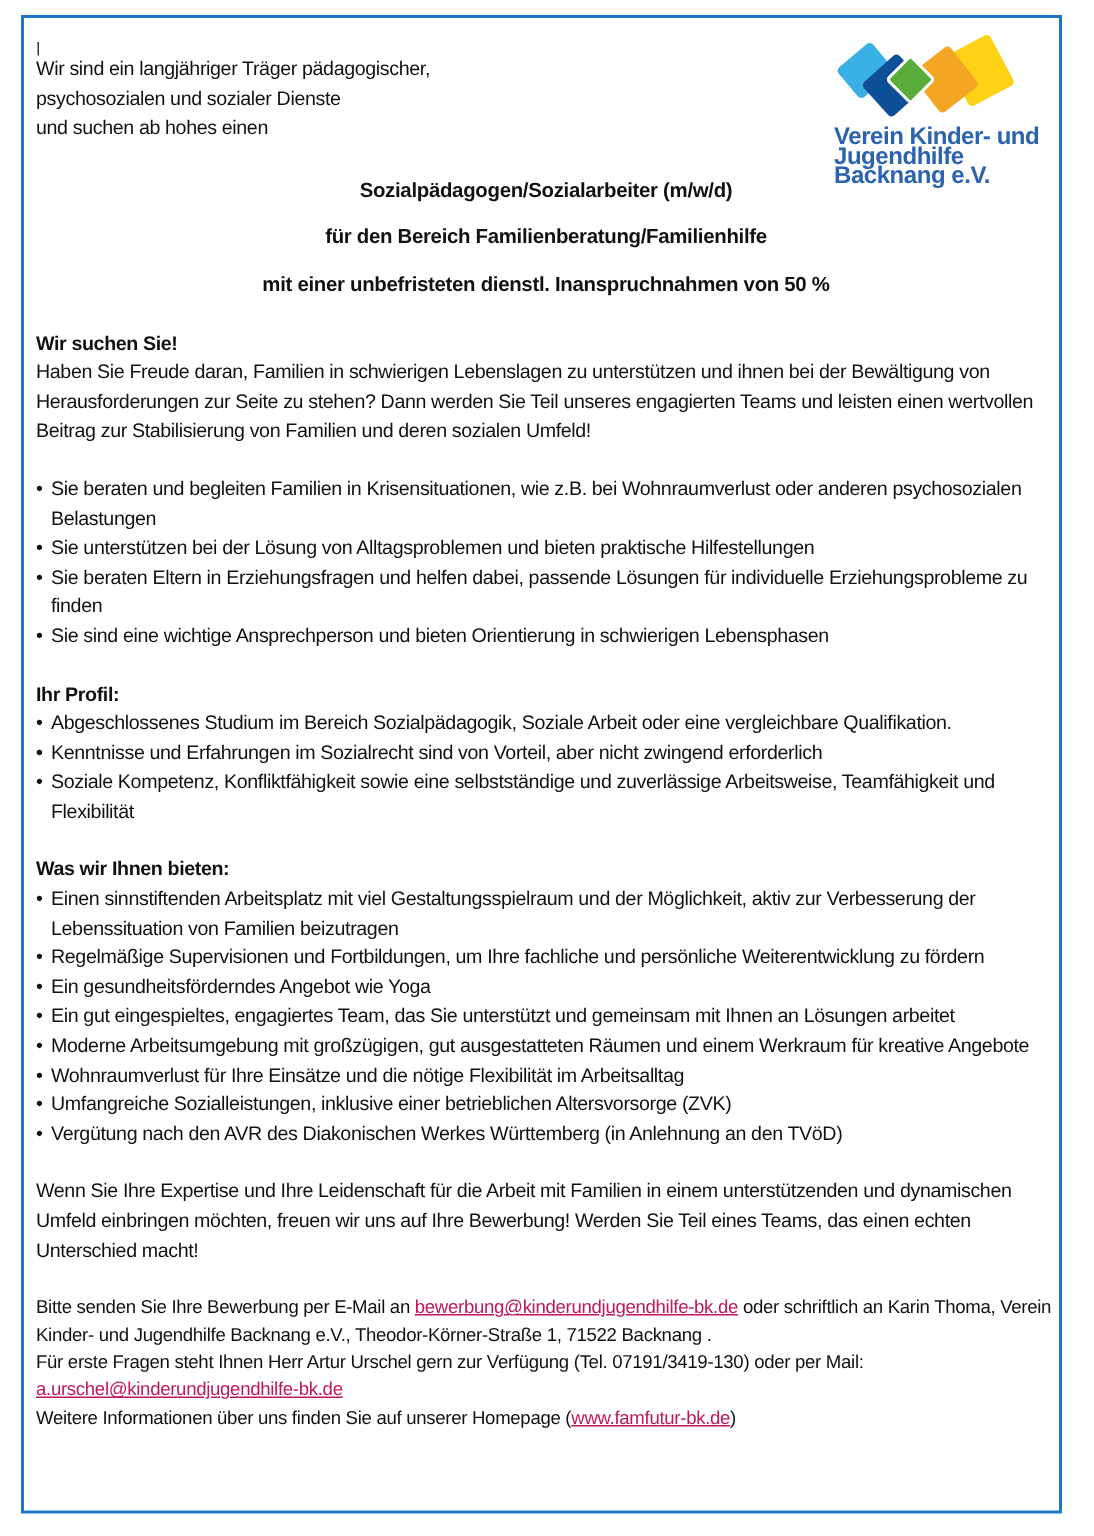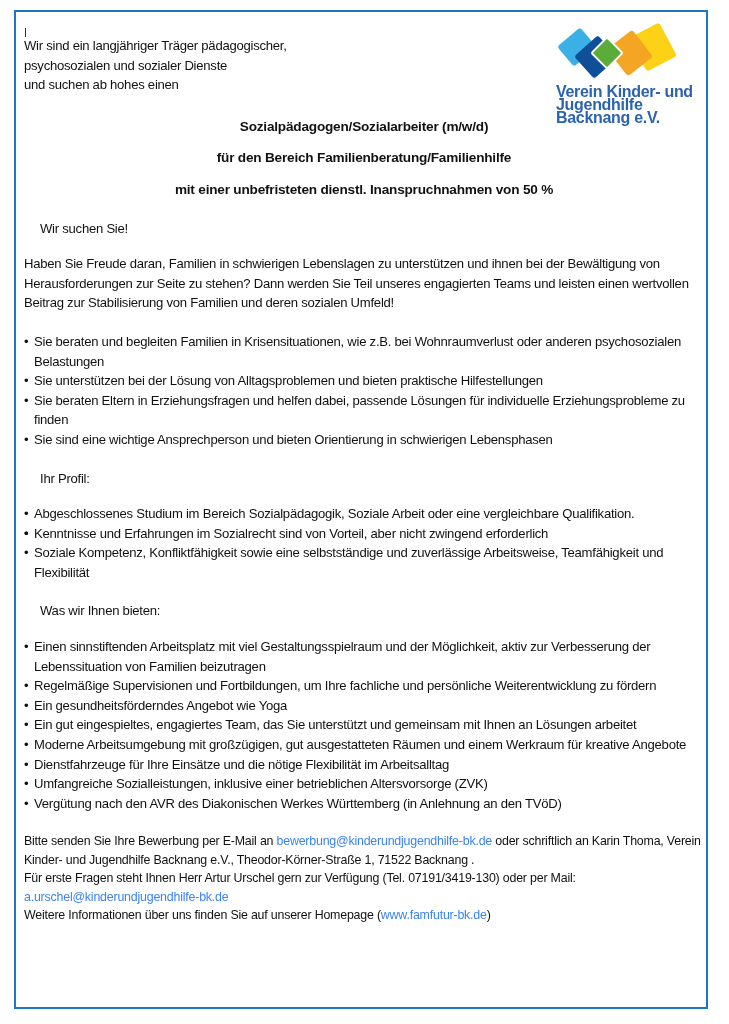--- a/index.html
+++ b/index.html
@@ -10,29 +10,29 @@
   .content { position:absolute; left:24px; top:28px; width:680px;
              font-size:13.1px; line-height:19.6px; letter-spacing:-0.25px; }
   .cursor { display:block; width:1px; height:9px; background:#333; margin-left:1px; margin-bottom:-1px; }
   .intro p { margin:0; }
   .logo { position:absolute; left:556px; top:20px; width:150px; height:96px; }
   .logo-text { position:absolute; left:0; top:65px; width:150px; text-align:left;
                font-size:16px; line-height:13px; font-weight:bold; color:#2b63ae; letter-spacing:-0.3px; }
   .title { text-align:center; font-weight:bold; font-size:13.6px; line-height:19.6px; margin-top:22px; letter-spacing:-0.2px; }
   .title p { margin:12px; }
   .section { margin-top:19px; }
-  .h { font-weight:normal; margin:16px; }
+  .h { font-weight:bold; margin:0; }
   .para { margin:0; }
   ul { list-style:none; margin:0; padding:0; }
   li { position:relative; padding-left:10px; }
   li .bullet { position:absolute; left:0; top:0; }
   .closing { margin-top:19px; }
   .contact { margin-top:19px; font-size:12.4px; line-height:18.4px; letter-spacing:-0.2px; }
   .contact p { margin:0; }
-  a { color:#3b82f6; }
+  a { color:#be185d; text-decoration:underline; }
 </style>
 </head>
 <body>
 
 <div class="frame"></div>
 
 <div class="logo">
   <svg width="150" height="64" viewBox="0 0 150 64">
     <rect x="6" y="14" width="30" height="26" rx="3" transform="rotate(-40 21 27)" fill="#3bb0e6"></rect>
     <rect x="24" y="22" width="32" height="30" rx="3" transform="rotate(-42 40 37)" fill="#0e4f97"></rect>
@@ -85,26 +85,27 @@
   </div>
 
   <div class="section">
     <p class="h">Was wir Ihnen bieten:</p>
     <ul>
       <li><span class="bullet">•</span><span>Einen sinnstiftenden Arbeitsplatz mit viel Gestaltungsspielraum und der Möglichkeit, aktiv zur Verbesserung der Lebenssituation von Familien beizutragen</span></li>
       <li><span class="bullet">•</span><span>Regelmäßige Supervisionen und Fortbildungen, um Ihre fachliche und persönliche Weiterentwicklung zu fördern</span></li>
       <li><span class="bullet">•</span><span>Ein gesundheitsförderndes Angebot wie Yoga</span></li>
       <li><span class="bullet">•</span><span>Ein gut eingespieltes, engagiertes Team, das Sie unterstützt und gemeinsam mit Ihnen an Lösungen arbeitet</span></li>
       <li><span class="bullet">•</span><span>Moderne Arbeitsumgebung mit großzügigen, gut ausgestatteten Räumen und einem Werkraum für kreative Angebote</span></li>
-      <li><span class="bullet">•</span><span>Dienstfahrzeuge für Ihre Einsätze und die nötige Flexibilität im Arbeitsalltag</span></li>
+      <li><span class="bullet">•</span><span>Wohnraumverlust für Ihre Einsätze und die nötige Flexibilität im Arbeitsalltag</span></li>
       <li><span class="bullet">•</span><span>Umfangreiche Sozialleistungen, inklusive einer betrieblichen Altersvorsorge (ZVK)</span></li>
       <li><span class="bullet">•</span><span>Vergütung nach den AVR des Diakonischen Werkes Württemberg (in Anlehnung an den TVöD)</span></li>
     </ul>
   </div>
 
+  <p class="para closing">Wenn Sie Ihre Expertise und Ihre Leidenschaft für die Arbeit mit Familien in einem unterstützenden und dynamischen Umfeld einbringen möchten, freuen wir uns auf Ihre Bewerbung! Werden Sie Teil eines Teams, das einen echten Unterschied macht!</p>
 
   <div class="contact">
     <p><span>Bitte senden Sie Ihre Bewerbung per E-Mail an </span><a>bewerbung@kinderundjugendhilfe-bk.de</a><span> oder schriftlich an Karin Thoma, Verein Kinder- und Jugendhilfe Backnang e.V., Theodor-Körner-Straße 1, 71522 Backnang .</span></p>
     <p>Für erste Fragen steht Ihnen Herr Artur Urschel gern zur Verfügung (Tel. 07191/3419-130) oder per Mail:</p>
     <p><a>a.urschel@kinderundjugendhilfe-bk.de</a></p>
     <p><span>Weitere Informationen über uns finden Sie auf unserer Homepage (</span><a>www.famfutur-bk.de</a><span>)</span></p>
   </div>
 </div>
 
 </body></html>

